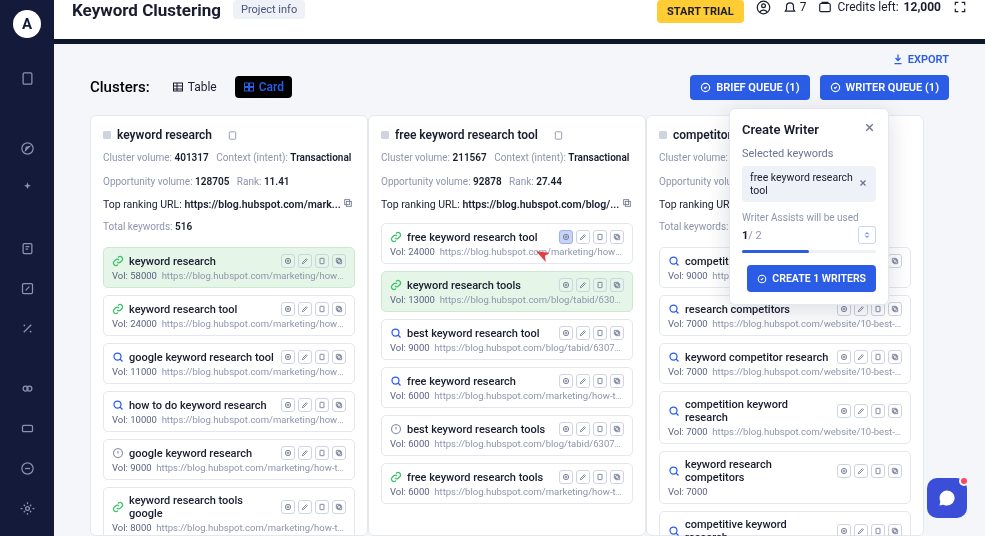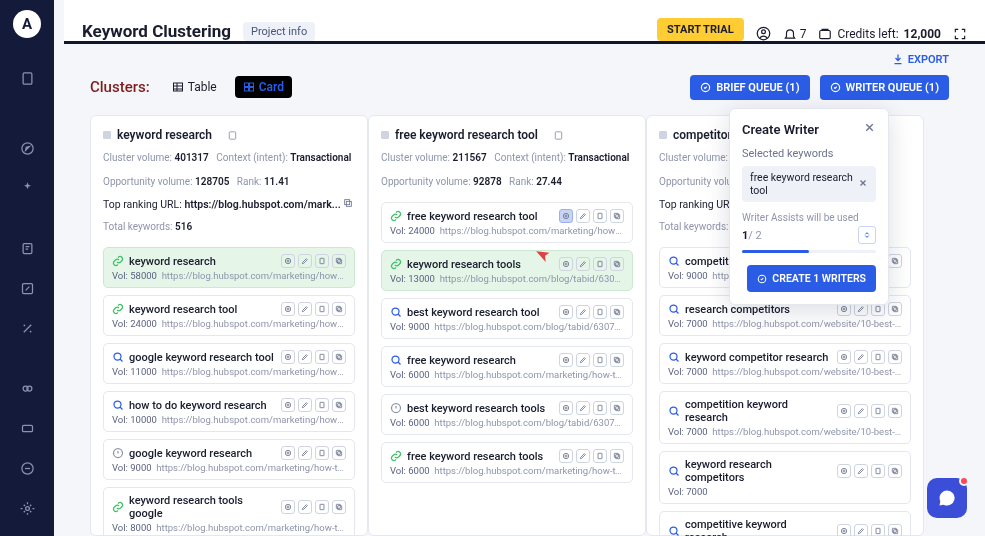--- a/index.html
+++ b/index.html
@@ -4,33 +4,33 @@
 <style>
 * { box-sizing: border-box; margin: 0; padding: 0; font-family: -apple-system, BlinkMacSystemFont, "Segoe UI", Roboto, sans-serif; }
 body { background: #f5f6fa; overflow: hidden; width: 985px; height: 536px; position: relative; }
 
 .sidebar { position: absolute; left: 0; top: 0; width: 54px; height: 536px; background: #141a3a; display: flex; flex-direction: column; align-items: center; padding-top: 10px; }
 .sidebar .logo { width: 28px; height: 28px; border-radius: 50%; background: #fff; color: #141a3a; display: flex; align-items: center; justify-content: center; font-weight: 700; font-size: 15px; margin-bottom: 20px; }
 .sidebar .nav-icon { width: 28px; height: 28px; display: flex; align-items: center; justify-content: center; color: #8c92b0; margin: 6px 0; cursor: pointer; }
 .sidebar .nav-icon svg { width: 15px; height: 15px; }
 .sidebar .spacer { flex: 1; }
 
-.header { position: absolute; left: 64px; top: 0; right: 0; height: 44px; background: #fff; border-bottom: 3px solid #0f172a; display: flex; align-items: flex-end; padding: 0 18px; gap: 12px; }
+.header { position: absolute; left: 54px; top: 0; right: 0; height: 44px; background: #fff; border-bottom: 5px solid #0f172a; display: flex; align-items: flex-start; padding: 0 18px; gap: 12px; }
 .header .title { font-size: 17px; font-weight: 700; color: #1a1d2e; }
 .header .proj { font-size: 11px; background: #eef1f7; color: #4a5578; padding: 3px 8px; border-radius: 4px; }
 .header .grow { flex: 1; }
 .header .trial { background: #ffcc33; color: #1a1d2e; font-size: 11px; font-weight: 700; padding: 5px 10px; border-radius: 4px; }
 .header .hicon { color: #1a1d2e; display: flex; align-items: center; gap: 3px; font-size: 12px; }
 .header .credits { font-size: 12px; color: #1a1d2e; display: flex; align-items: center; gap: 5px; }
 
 .toprow { position: absolute; left: 54px; top: 44px; right: 16px; height: 30px; display: flex; justify-content: flex-end; align-items: center; padding: 0 20px; }
 .export { color: #2b5ce6; font-size: 11px; font-weight: 600; display: flex; align-items: center; gap: 4px; }
 
 .toolbar { position: absolute; left: 54px; top: 70px; right: 0; height: 34px; display: flex; align-items: center; padding: 0 36px; gap: 10px; }
-.toolbar .lbl { font-size: 15px; color: #7f1d1d; font-weight: 500; margin-right: 4px; }
+.toolbar .lbl { font-size: 15px; color: #000000; font-weight: 500; margin-right: 4px; }
 .toolbar .view { display: flex; align-items: center; gap: 4px; font-size: 12px; color: #1a1d2e; padding: 4px 8px; border-radius: 4px; cursor: pointer; }
 .toolbar .view.active { background: #000000; color: #2b5ce6; font-weight: 600; }
 .toolbar .tgrow { flex: 1; }
 .toolbar .qbtn { background: #2b5ce6; color: #fff; font-size: 11px; font-weight: 600; padding: 6px 10px; border-radius: 4px; display: flex; align-items: center; gap: 5px; }
 
 .cards { position: absolute; left: 90px; top: 115px; right: 18px; bottom: 0; display: flex; overflow: hidden; }
 .card { width: 278px; background: #fff; border: 1px solid #e5e7ee; border-radius: 6px; padding: 12px; display: flex; flex-direction: column; gap: 8px; flex-shrink: 0; }
 .card .chead { font-size: 12px; font-weight: 600; color: #1a1d2e; display: flex; align-items: center; gap: 6px; }
 .card .chead .dot { width: 8px; height: 8px; background: #d0d4e0; border-radius: 1px; }
 .card .metrow { font-size: 10px; color: #8e95ab; line-height: 1.6; }
@@ -432,20 +432,24 @@
     </div>
       </div>
 
   </div>
     <div class="card">
     <div class="chead"><span class="dot"></span><span>free keyword research tool</span>&nbsp;<svg width="11" height="11" viewBox="0 0 24 24" fill="none" stroke="#8e95ab" stroke-width="2">
           <rect x="5" y="4" width="14" height="16" rx="2"></rect>
         </svg></div>
     <div class="metrow">Cluster volume: <b>211567</b>&nbsp;&nbsp;&nbsp;Context (intent): <b>Transactional</b></div>
     <div class="metrow">Opportunity volume: <b>92878</b>&nbsp;&nbsp;&nbsp;Rank: <b>27.44</b></div>
+    <div class="topurl"><span class="lbl2">Top ranking URL:</span> <span class="url">https://blog.hubspot.com/blog/...</span> <svg width="10" height="10" viewBox="0 0 24 24" fill="none" stroke="#6b7390" stroke-width="2">
+          <rect x="8" y="8" width="12" height="12"></rect>
+          <rect x="4" y="4" width="12" height="12"></rect>
+        </svg></div>
     <div class="kwlist">
         <div class="kw ">
       <div class="kline">
         <span class="kicon"><svg viewBox="0 0 24 24" fill="none" stroke="#3cc068" stroke-width="2.5">
                 <path d="M10 14a5 5 0 007 0l3-3a5 5 0 00-7-7l-1 1M14 10a5 5 0 00-7 0l-3 3a5 5 0 007 7l1-1"></path>
               </svg></span>
         <span>free keyword research tool</span>
         <span class="acts">
           <span class="ai sel">
                 <svg viewBox="0 0 24 24" fill="none" stroke="currentColor" stroke-width="2.5">

